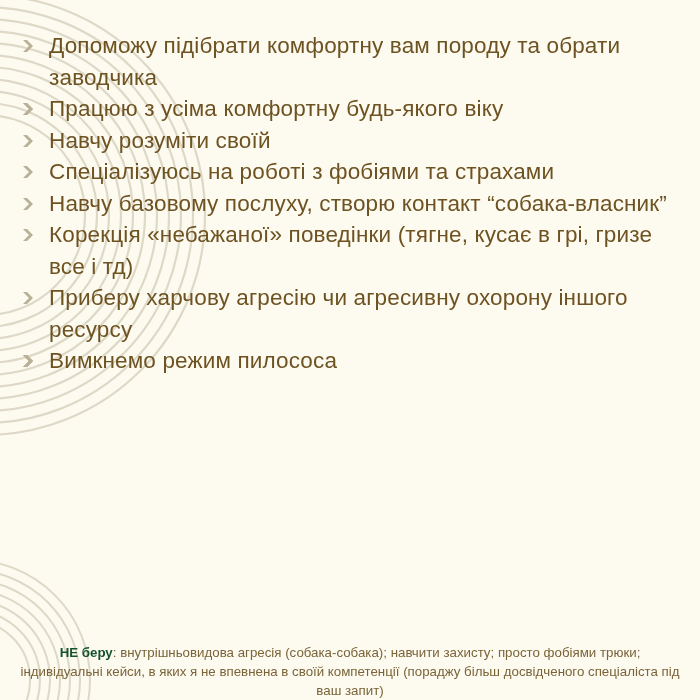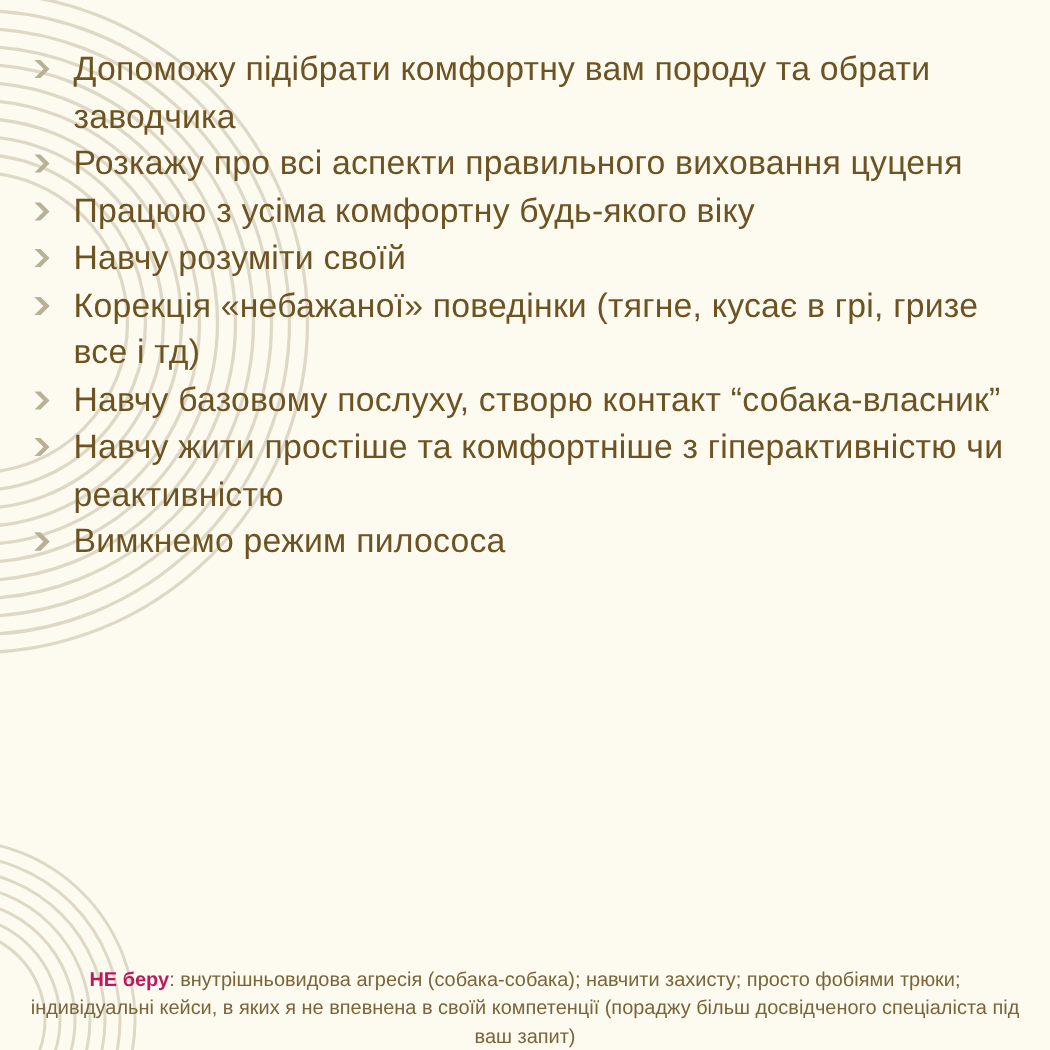--- a/index.html
+++ b/index.html
@@ -51,21 +51,21 @@
       left: 18px;
       right: 18px;
       top: 630px;
       text-align: center;
       font-size: 13.3px;
       line-height: 19px;
       color: #7a6438;
     }
     .footer-bold {
       font-weight: bold;
-      color: #be185d;
+      color: #14532d;
     }
   </style>
 </head>
 <body>
 
 <svg class="bg-arcs" viewBox="0 0 700 700" xmlns="http://www.w3.org/2000/svg">
   <g fill="none" stroke="#d9d3c0" stroke-width="2.2" opacity="0.85">
     <circle cx="-15" cy="215" r="100"></circle>
     <circle cx="-15" cy="215" r="112"></circle>
     <circle cx="-15" cy="215" r="124"></circle>
@@ -93,56 +93,61 @@
   <li class="service-item">
     <svg class="chevron" viewBox="0 0 14 14">
         <path d="M2 1 L8 7 L2 13 L6 13 L12 7 L6 1 Z" fill="#b9b196"></path>
       </svg>
     <span>Допоможу підібрати комфортну вам породу та обрати заводчика</span>
   </li>
   <li class="service-item">
     <svg class="chevron" viewBox="0 0 14 14">
         <path d="M2 1 L8 7 L2 13 L6 13 L12 7 L6 1 Z" fill="#b9b196"></path>
       </svg>
-    <span>Розкажу про всі аспекти правильного виховання цуценя</span>
   </li>
   <li class="service-item">
     <svg class="chevron" viewBox="0 0 14 14">
         <path d="M2 1 L8 7 L2 13 L6 13 L12 7 L6 1 Z" fill="#b9b196"></path>
       </svg>
     <span>Працюю з усіма комфортну будь-якого віку</span>
   </li>
   <li class="service-item">
     <svg class="chevron" viewBox="0 0 14 14">
         <path d="M2 1 L8 7 L2 13 L6 13 L12 7 L6 1 Z" fill="#b9b196"></path>
       </svg>
     <span>Навчу розуміти своїй</span>
   </li>
   <li class="service-item">
     <svg class="chevron" viewBox="0 0 14 14">
         <path d="M2 1 L8 7 L2 13 L6 13 L12 7 L6 1 Z" fill="#b9b196"></path>
       </svg>
+    <span>Спеціалізуюсь на роботі з фобіями та страхами</span>
+  </li>
+  <li class="service-item">
+    <svg class="chevron" viewBox="0 0 14 14">
+        <path d="M2 1 L8 7 L2 13 L6 13 L12 7 L6 1 Z" fill="#b9b196"></path>
+      </svg>
+    <span>Навчу базовому послуху, створю контакт “собака-власник”</span>
   </li>
   <li class="service-item">
     <svg class="chevron" viewBox="0 0 14 14">
         <path d="M2 1 L8 7 L2 13 L6 13 L12 7 L6 1 Z" fill="#b9b196"></path>
       </svg>
     <span>Корекція «небажаної» поведінки (тягне, кусає в грі, гризе все і тд)</span>
   </li>
   <li class="service-item">
     <svg class="chevron" viewBox="0 0 14 14">
         <path d="M2 1 L8 7 L2 13 L6 13 L12 7 L6 1 Z" fill="#b9b196"></path>
       </svg>
-    <span>Навчу базовому послуху, створю контакт “собака-власник”</span>
+    <span>Приберу харчову агресію чи агресивну охорону іншого ресурсу</span>
   </li>
   <li class="service-item">
     <svg class="chevron" viewBox="0 0 14 14">
         <path d="M2 1 L8 7 L2 13 L6 13 L12 7 L6 1 Z" fill="#b9b196"></path>
       </svg>
-    <span>Навчу жити простіше та комфортніше з гіперактивністю чи реактивністю</span>
   </li>
   <li class="service-item">
     <svg class="chevron" viewBox="0 0 14 14">
         <path d="M2 1 L8 7 L2 13 L6 13 L12 7 L6 1 Z" fill="#b9b196"></path>
       </svg>
   </li>
   <li class="service-item">
     <svg class="chevron" viewBox="0 0 14 14">
         <path d="M2 1 L8 7 L2 13 L6 13 L12 7 L6 1 Z" fill="#b9b196"></path>
       </svg>

